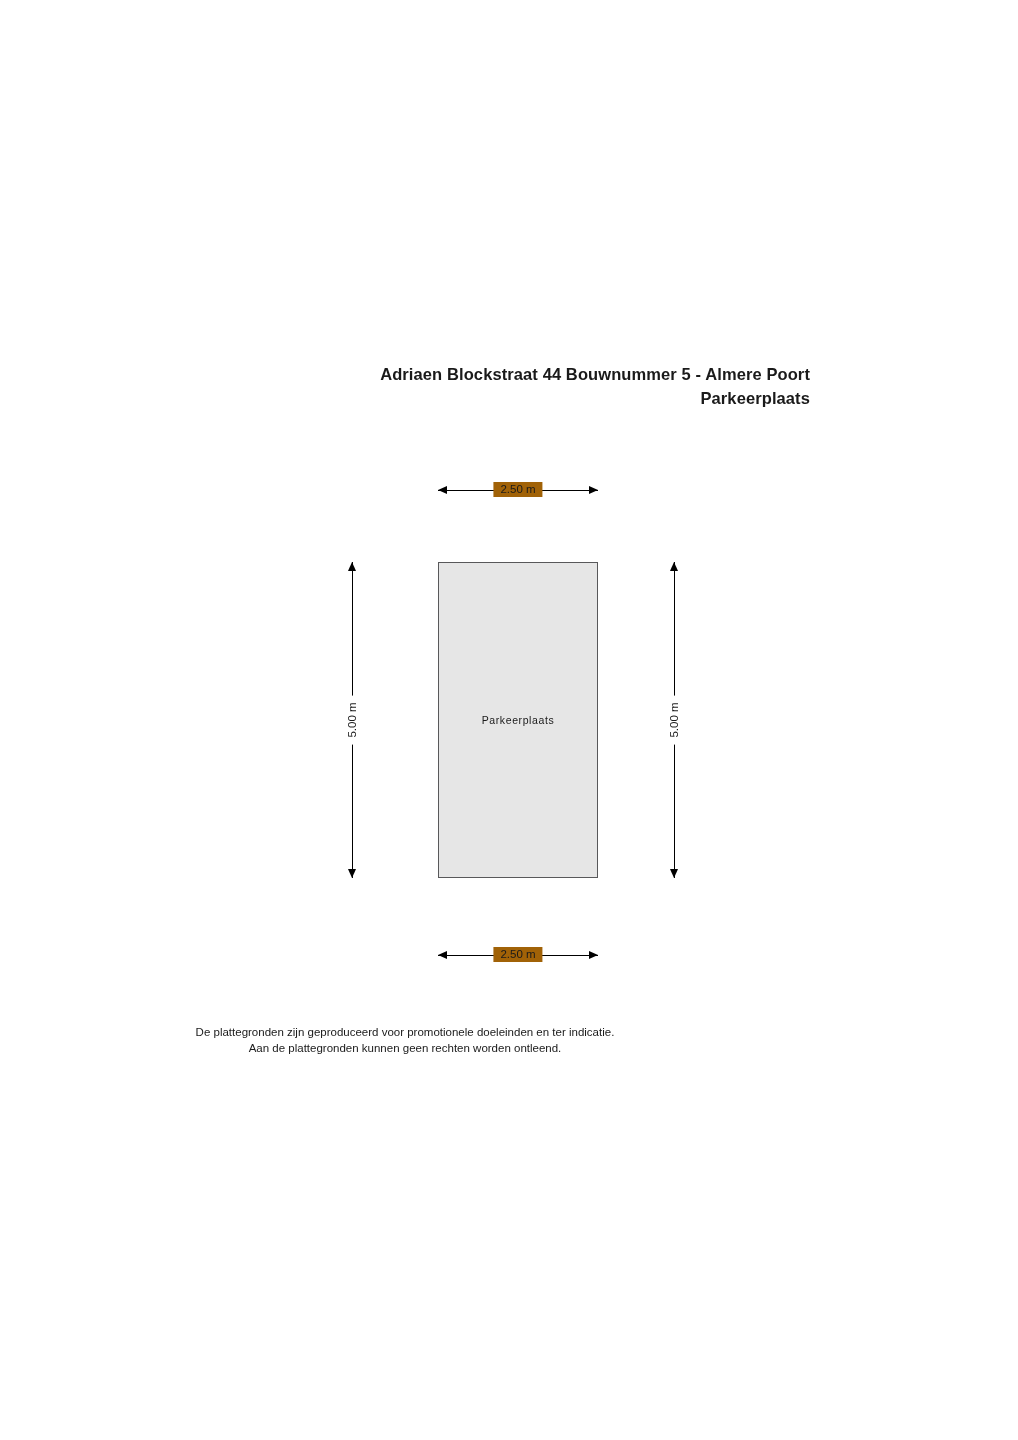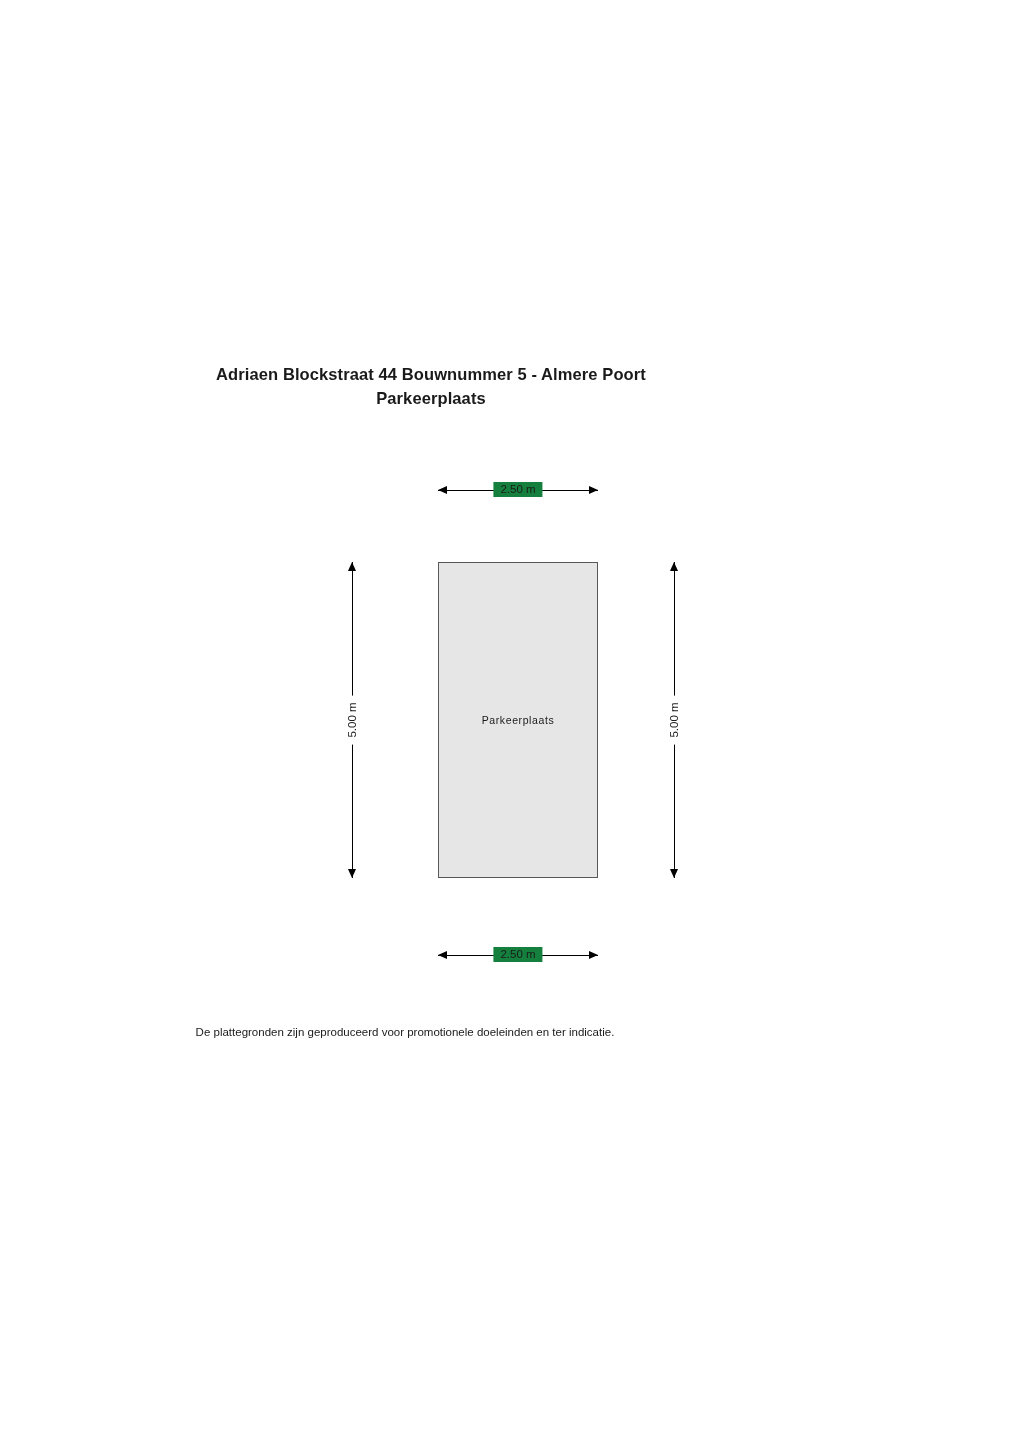--- a/index.html
+++ b/index.html
@@ -15,22 +15,21 @@
     color: #000000;
     overflow: hidden;
   }
 
   
   .title-block {
     position: absolute;
     left: 0;
     top: 362px;
     width: 810px;
-    text-align: center;
-    padding-left: 26px;
+    text-align: right;
   }
   .title-line {
     font-size: 16.5px;
     font-weight: bold;
     line-height: 24px;
     letter-spacing: 0.1px;
     color: #1a1a1a;
   }
 
   
@@ -92,21 +91,21 @@
   }
   .dim-h .arrow-r {
     right: 0;
     border-left: 9px solid #000;
   }
   .dim-h .dim-text {
     position: absolute;
     left: 50%;
     top: -1px;
     transform: translateX(-50%);
-    background: #15803d;
+    background: #a16207;
     padding: 0 7px;
     font-size: 11.5px;
     line-height: 15px;
     color: #1a1a1a;
     white-space: nowrap;
   }
 
   .dim-v {
     position: absolute;
     width: 14px;
@@ -202,13 +201,14 @@
     <div class="line"></div>
     <div class="arrow-l"></div>
     <div class="arrow-r"></div>
     <div class="dim-text">2.50 m</div>
   </div>
 
 </div>
 
 <div class="disclaimer">
   <div>De plattegronden zijn geproduceerd voor promotionele doeleinden en ter indicatie.</div>
+  <div>Aan de plattegronden kunnen geen rechten worden ontleend.</div>
 </div>
 
 </body></html>

